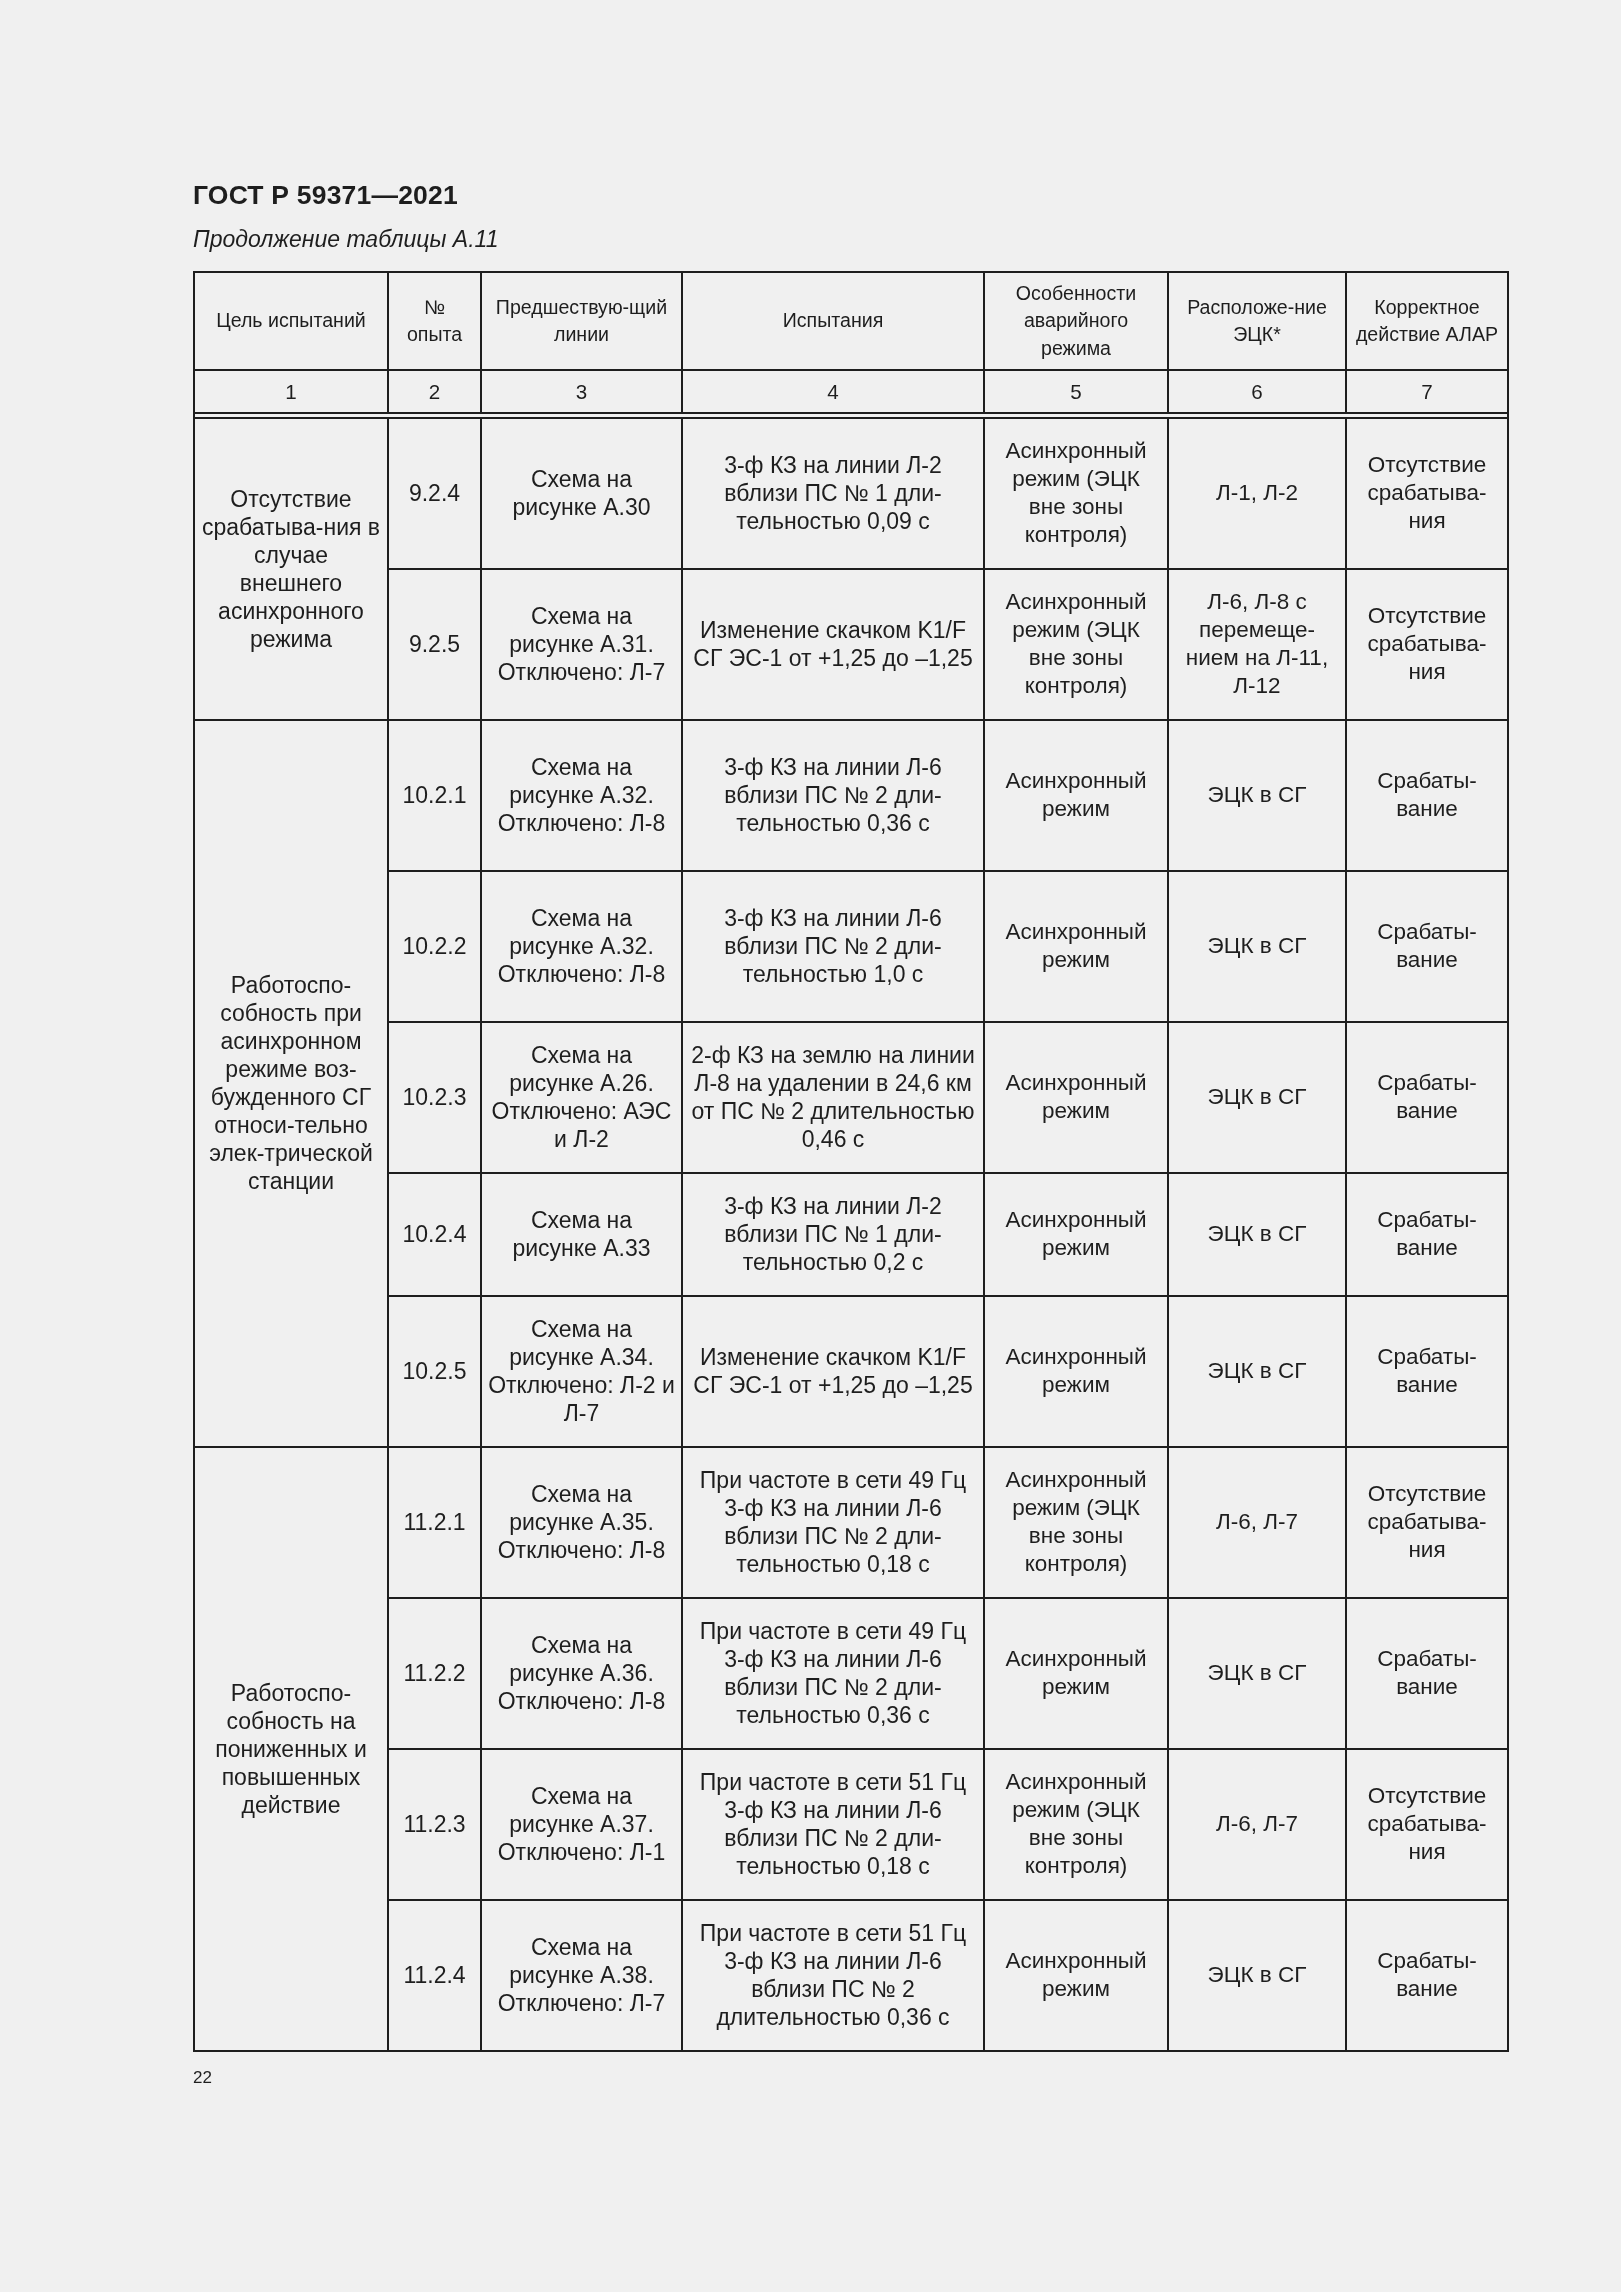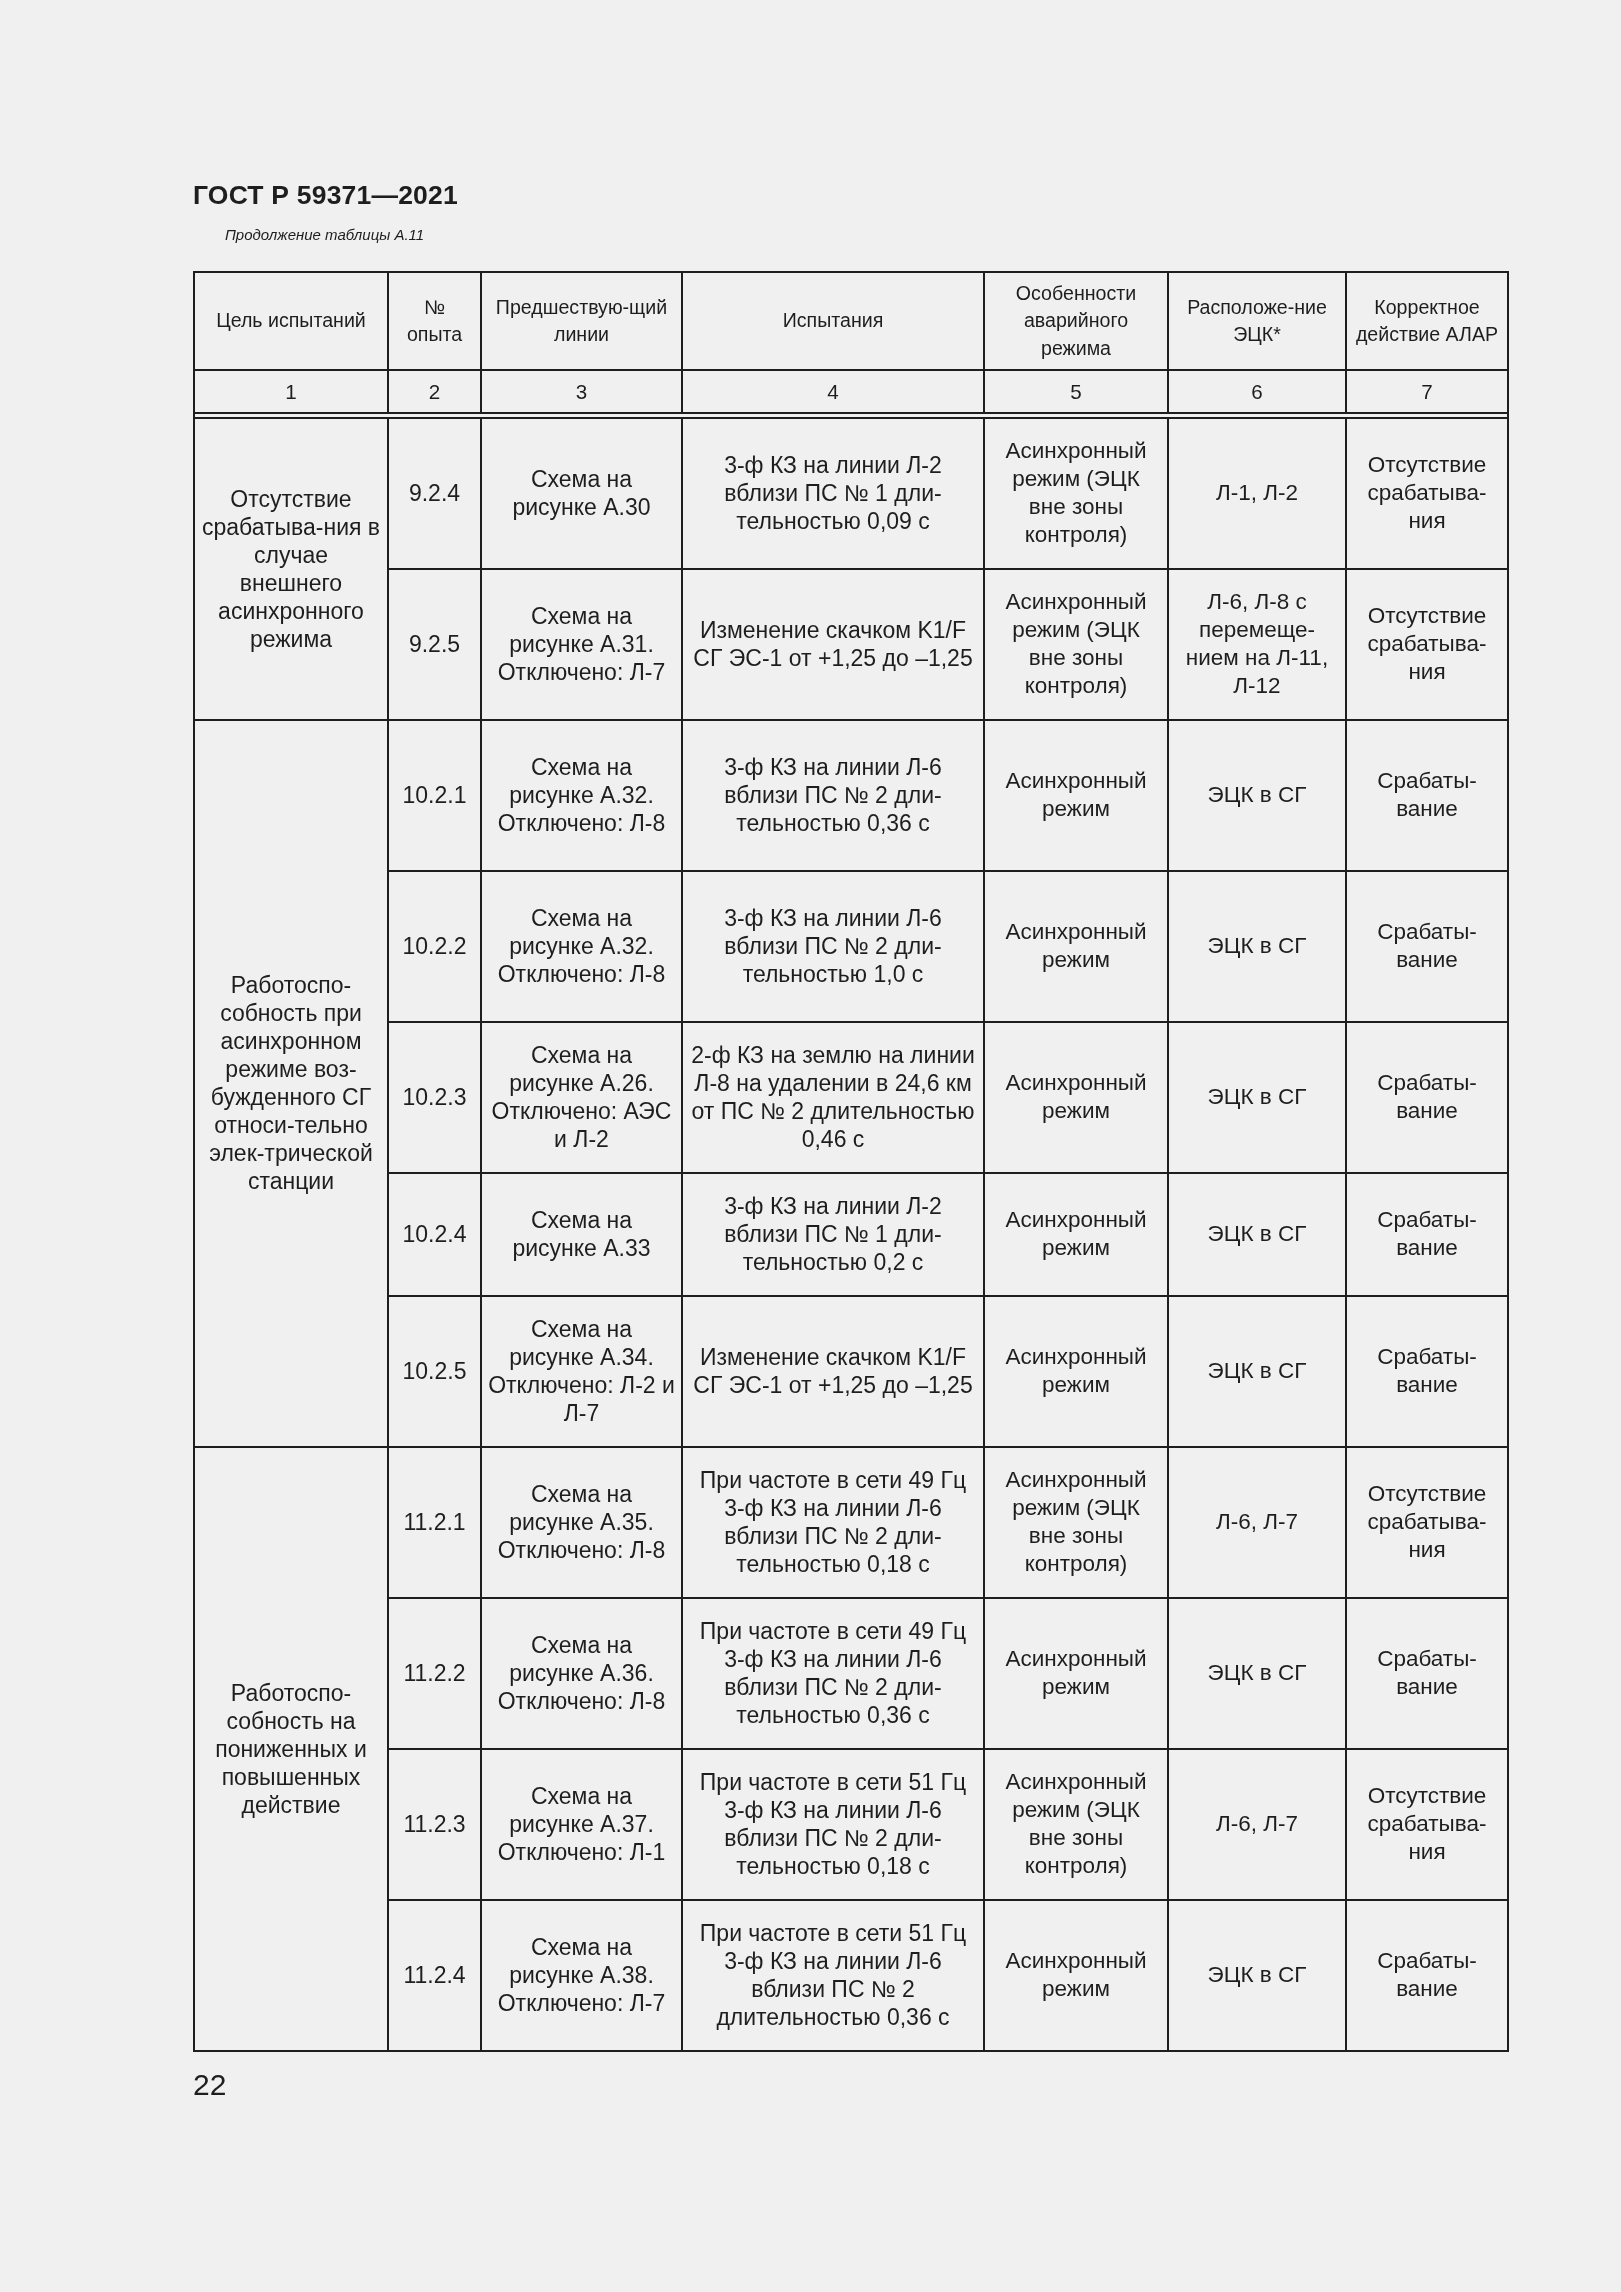--- a/index.html
+++ b/index.html
@@ -10,21 +10,21 @@
     font-family: "Liberation Sans", "DejaVu Sans", sans-serif;
     position: relative;
     overflow: hidden;
   }
   .doc-code {
     position: absolute; left: 193px; top: 149px;
     font-size: 26.5px; font-weight: bold; letter-spacing: 0.2px; margin-top: 31px;
   }
   .caption {
     position: absolute; left: 193px; top: 226px;
-    font-size: 15px; font-style: italic; margin-left: 32px;
+    font-size: 23px; font-style: italic;
   }
   table.t {
     position: absolute; left: 193px; top: 271px;
     width: 1314px;
     border-collapse: collapse;
     table-layout: fixed;
     font-size: 23px;
     line-height: 28px;
   }
   table.t td, table.t th {
@@ -37,21 +37,21 @@
   table.t th { font-size: 19.6px; line-height: 27.4px; }
   .hdr-row { height: 98px; }
   .num-row { height: 43px; }
   .num-row td { font-size: 20.6px; border-bottom: 2.9px solid #1e1e1e; }
   .sep-row td { height: 2.9px; padding: 0; border-left: 2.9px solid #1e1e1e; border-right: 2.9px solid #1e1e1e; border-top: none; border-bottom: 2.9px solid #1e1e1e; }
   .r154 { height: 151px; }
   .r126 { height: 123px; }
   .right { font-family: "Liberation Sans", sans-serif; font-size: 22.5px; }
   .page-num {
     position: absolute; left: 193px; top: 2068px;
-    font-size: 30px;
+    font-size: 17px;
   }
 </style>
 </head>
 <body>
 
 <div class="doc-code">ГОСТ Р 59371—2021</div>
 <div class="caption">Продолжение таблицы А.11</div>
 
 <table class="t">
   <colgroup>

